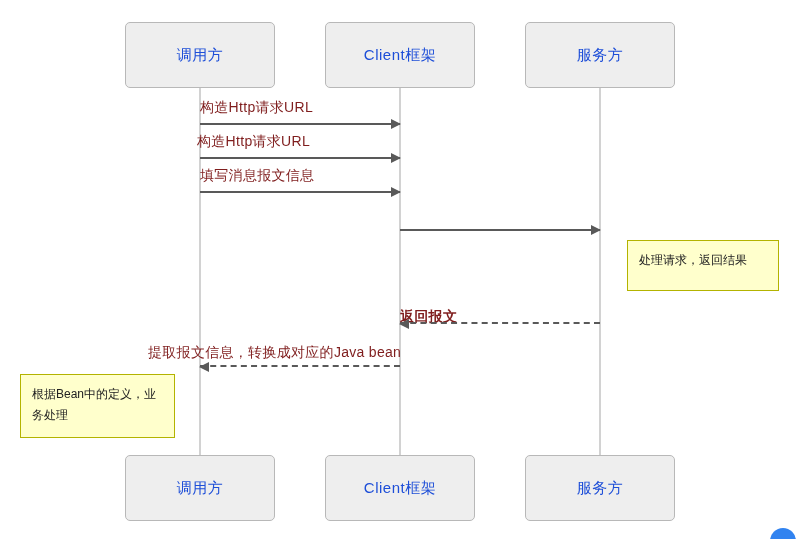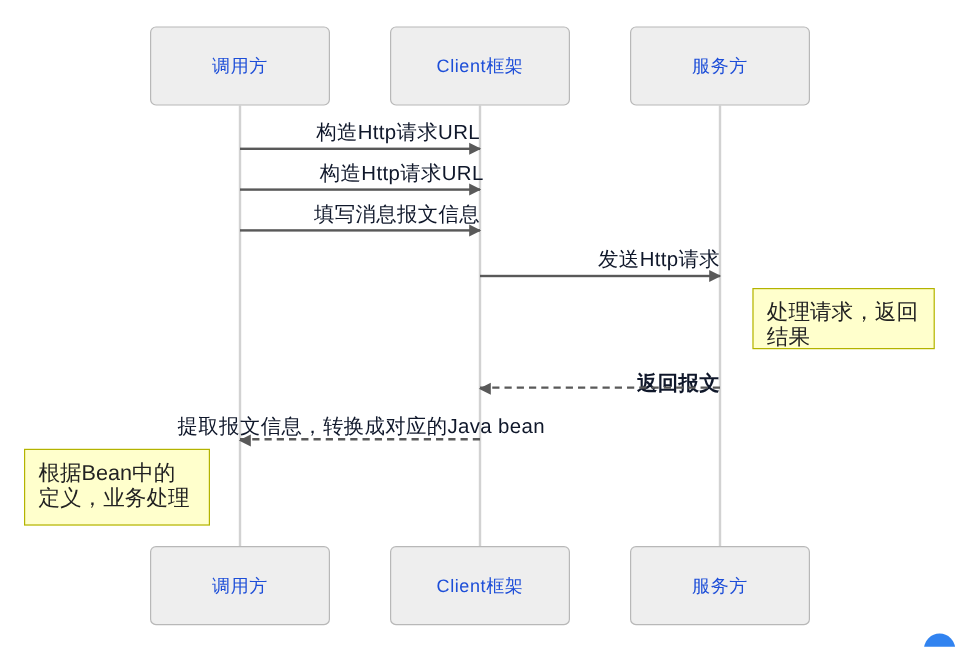--- a/index.html
+++ b/index.html
@@ -74,34 +74,34 @@
   .arrowhead.left {
     left: -1px;
     border-top: 5px solid transparent;
     border-bottom: 5px solid transparent;
     border-right: 10px solid #595959;
   }
   .msg.dashed .arrowhead { top: -5px; }
 
   .msg-label {
     position: absolute;
-    font-size: 17px;
-    color: #0f172a;
+    font-size: 14px;
+    color: #7f1d1d;
     white-space: nowrap;
-    text-align: right;
+    text-align: left;
     letter-spacing: 0.3px;
   }
 
   
   .note {
     position: absolute;
     background: #ffffcc;
     border: 1px solid #b3b300;
     box-sizing: border-box;
-    font-size: 18px;
+    font-size: 12px;
     color: #222222;
     line-height: 21px;
     padding: 9px 11px 0 11px;
   }
 
   
   .blue-dot {
     position: absolute;
     width: 26px;
     height: 26px;
@@ -136,21 +136,20 @@
   <div class="msg-label" style="left:197px; top:133px; width:206px;">构造Http请求URL</div>
   <div class="msg solid" style="left:200px; top:157px; width:200px;">
     <span class="arrowhead right"></span>
   </div>
 
   <div class="msg-label" style="left:200px; top:167px; width:200px;">填写消息报文信息</div>
   <div class="msg solid" style="left:200px; top:191px; width:200px;">
     <span class="arrowhead right"></span>
   </div>
 
-  <div class="msg-label" style="left:400px; top:205px; width:200px;">发送Http请求</div>
   <div class="msg solid" style="left:400px; top:229px; width:200px;">
     <span class="arrowhead right"></span>
   </div>
 
   <div class="msg-label" style="left:400px; top:308px; width:200px;font-weight:bold;">返回报文</div>
   <div class="msg dashed" style="left:400px; top:322px; width:200px;">
     <span class="arrowhead left"></span>
   </div>
 
   <div class="msg-label" style="left:148px; top:344px; width:300px;">提取报文信息，转换成对应的Java bean</div>

